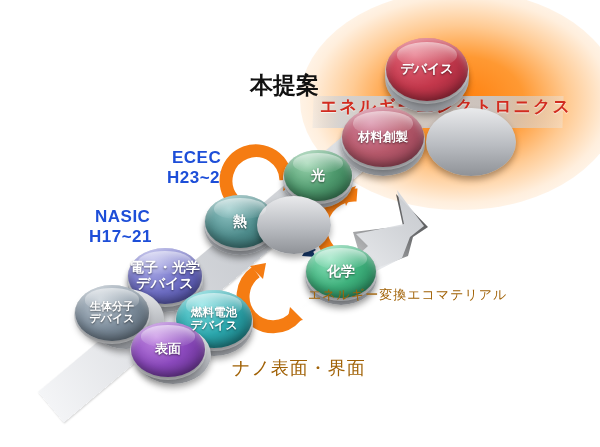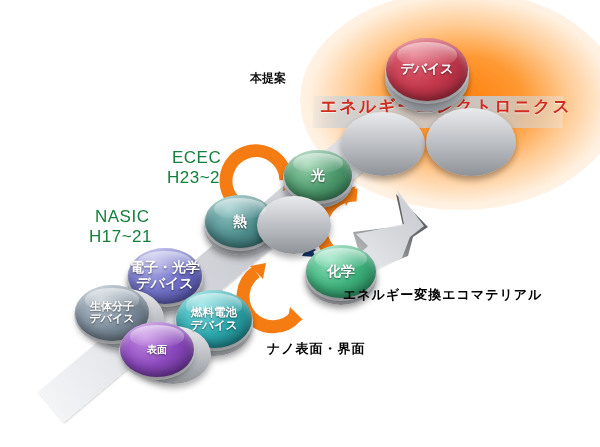--- a/index.html
+++ b/index.html
@@ -53,29 +53,29 @@
   
   .plinth{
     position:absolute;border-radius:50%;
     background:linear-gradient(180deg,#e9eaec,#b9bcc1 55%,#8f9297);
     box-shadow:0 4px 6px rgba(0,0,0,.32);
   }
 
   
   .txt{position:absolute;white-space:nowrap;}
   .ttl-blk{color:#111;font-weight:700;}
-  .ecec{font-weight:400;color:#15803d;letter-spacing:.5px;}
+  .ecec{font-weight:700;color:#1d4ed8;letter-spacing:.5px;}
   .redttl{
     color:#d22b1f;font-weight:700;
     font-family:"DejaVu Sans","Liberation Sans",sans-serif;
     letter-spacing:2px;
     text-shadow:0 1px 1px rgba(255,255,255,.7);
   }
-  .capt{color:#000000;font-weight:700;
-    font-family:"DejaVu Sans","Liberation Sans",sans-serif;letter-spacing:1px;margin-left:35px;}
+  .capt{color:#a16207;font-weight:400;
+    font-family:"DejaVu Sans","Liberation Sans",sans-serif;letter-spacing:1px;}
   .strip{
     position:absolute;
     background:linear-gradient(95deg,rgba(222,224,228,.25) 0%,rgba(206,209,214,.85) 12%,rgba(198,201,207,.9) 70%,rgba(236,238,240,.35) 100%);
   }
   svg{position:absolute;overflow:visible;pointer-events:none;}
 </style>
 </head>
 <body>
 
 <div id="stage">
@@ -96,31 +96,35 @@
         <stop offset="70%" stop-color="#2e3033" stop-opacity=".85"></stop>
         <stop offset="100%" stop-color="#111214" stop-opacity=".95"></stop>
       </linearGradient>
     </defs>
     <path d="M302,300 L350,255 L345,238 L395,232 L388,200 L420,233 L405,243 L400,262 Z" fill="url(#shd)" transform="translate(8,-6)" opacity=".8"></path>
     <path d="M296,312 L368,246 L356,234 L404,224 L397,190 L424,226 L410,237 L402,258 Z" fill="url(#pg)"></path>
   </svg>
 
   <div class="strip" style="left:313px;top:96px;width:250px;height:32px;transform:skewX(-2deg);"></div>
 
-  <div class="txt ttl-blk" style="left:250px;top:70px;font-size:12px;">本提案</div>
+  <div class="txt ttl-blk" style="left:250px;top:70px;font-size:23px;">本提案</div>
 
   <div class="txt redttl" style="left:320px;top:95px;font-size:17px;">エネルギーエレクトロニクス</div>
 
   <div class="plinth" style="left:385px;top:44px;width:84px;height:68px;"></div>
   <div class="sph" style="left:386px;top:38px;width:82px;height:63px;font-size:13px;
               background:radial-gradient(circle at 35% 26%,#e4697c 0%,#c4384c 48%,#8f2134 100%);">
     <span class="lbl">デバイス</span>
   </div>
 
   <div class="plinth" style="left:341px;top:112px;width:84px;height:64px;"></div>
+  <div class="sph" style="left:342px;top:107px;width:82px;height:60px;font-size:12.5px;
+              background:radial-gradient(circle at 35% 26%,#d585a0 0%,#b7596b 46%,#8a3b4e 100%);">
+    <span class="lbl">材料創製</span>
+  </div>
 
   <div class="plinth" style="left:426px;top:108px;width:90px;height:68px;"></div>
 
   <div class="txt ecec" style="left:172px;top:148px;font-size:17px;">ECEC</div>
   <div class="txt ecec" style="left:167px;top:168px;font-size:17px;">H23~27</div>
 
   <svg style="left:0;top:0;width:600px;height:447px;">
     <g fill="#16386b" stroke="#16386b" stroke-width="1">
       <path d="M293,202 l10,-5 l-3,6 l6,-3 l-5,10 z" transform="translate(-1,-1) scale(1)"></path>
     </g>
@@ -194,20 +198,20 @@
   </div>
 
   <div class="plinth" style="left:175px;top:294px;width:78px;height:62px;"></div>
   <div class="sph" style="left:176px;top:290px;width:76px;height:58px;font-size:11.5px;white-space:pre-line;
               background:radial-gradient(circle at 34% 26%,#7fe0e2 0%,#2ba6ac 48%,#14696e 100%);text-align:center;">
     <span class="lbl">燃料電池
 デバイス</span>
   </div>
 
   <div class="plinth" style="left:135px;top:326px;width:76px;height:58px;"></div>
-  <div class="sph" style="left:120px;top:322px;width:74px;height:55px;font-size:10px;
+  <div class="sph" style="left:131px;top:322px;width:74px;height:55px;font-size:13px;
               background:radial-gradient(circle at 34% 26%,#c48ae4 0%,#8b49bd 48%,#5b2a82 100%);">
     <span class="lbl">表面</span>
   </div>
 
-  <div class="txt capt" style="left:232px;top:340px;font-size:13px;">ナノ表面・界面</div>
+  <div class="txt capt" style="left:232px;top:356px;font-size:18px;">ナノ表面・界面</div>
 
 </div>
 
 </body></html>

